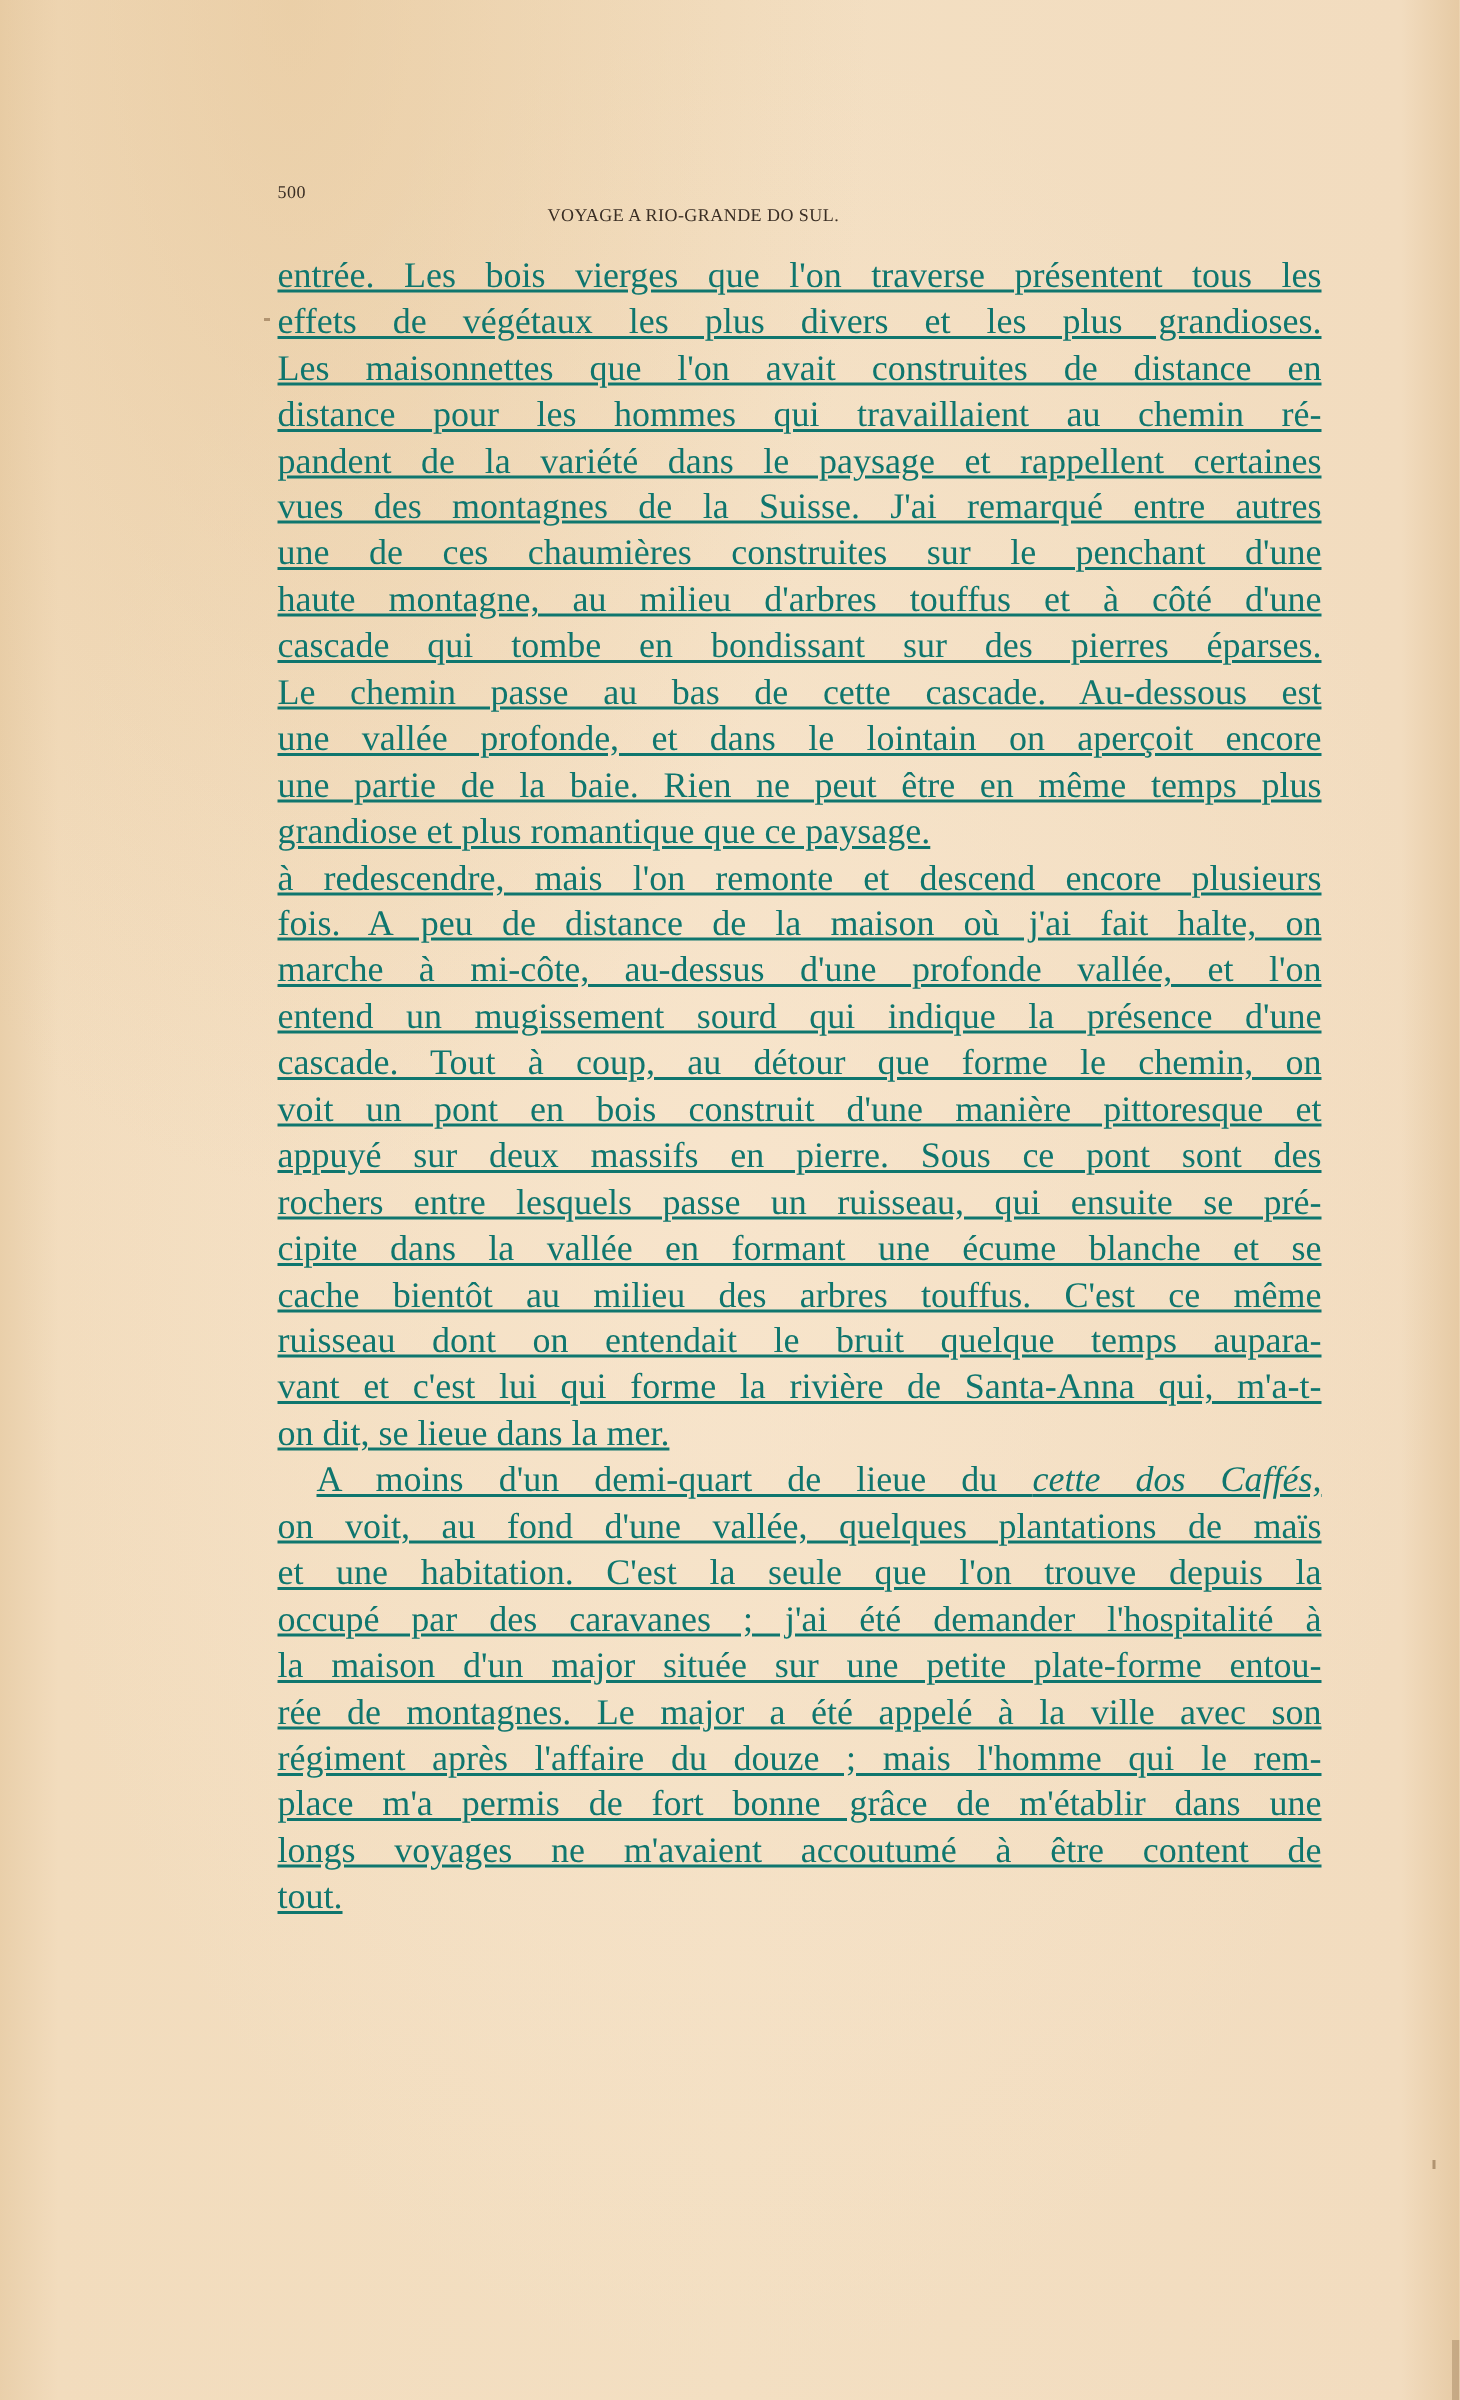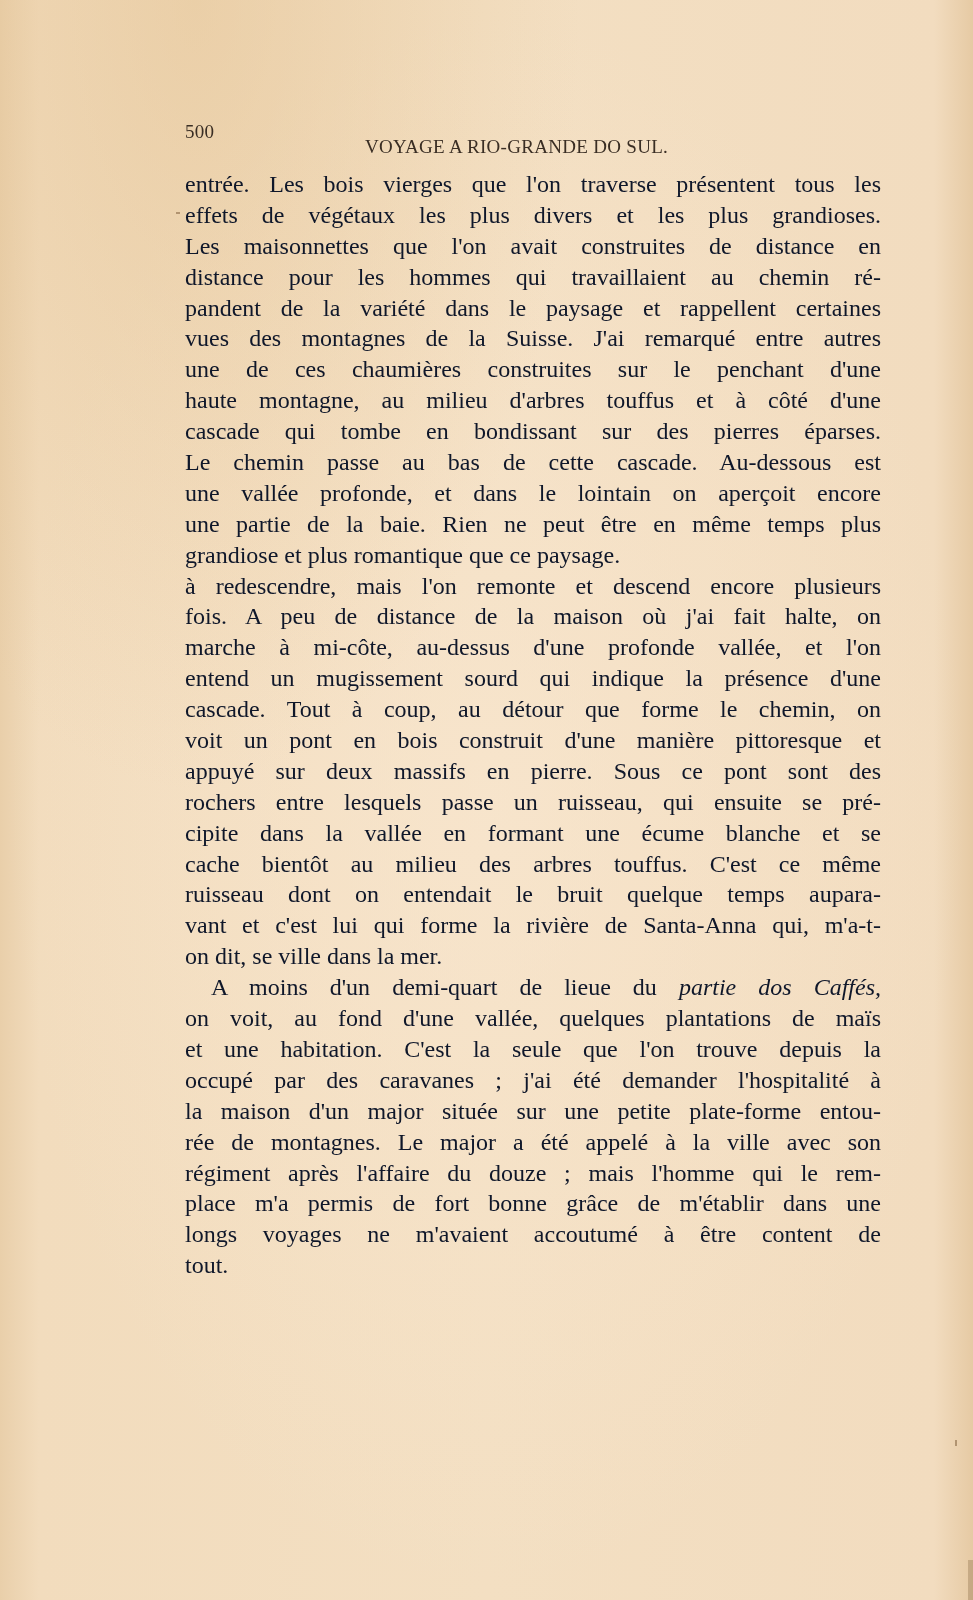--- a/index.html
+++ b/index.html
@@ -25,21 +25,21 @@
       width: 973px;
       height: 1600px;
     }
     .running-head {
       position: absolute;
       left: 185px;
       top: 121px;
       width: 535px;
       height: 26px;
       font-family: "Liberation Serif", "DejaVu Serif", serif;
-      font-size: 19px;
+      font-size: 12px;
       letter-spacing: 0.3px;
       color: #3a2e24;
     }
     .page-number {
       position: absolute;
       left: 0;
       top: 0;
     }
     .running-title {
       position: absolute;
@@ -48,21 +48,22 @@
       white-space: nowrap;
     }
     .body-text {
       position: absolute;
       left: 185px;
       top: 169px;
       width: 696px;
       font-family: "Liberation Serif", "DejaVu Serif", serif;
       font-size: 24px;
       line-height: 30.9px;
-      color: #0f172a;
+      color: #0f766e;
+      text-decoration: underline;
     }
     .line {
       display: block;
       height: 30.9px;
       white-space: nowrap;
       text-align: justify;
       text-align-last: justify;
       overflow: visible;
     }
     .line.last {
@@ -109,22 +110,22 @@
     <span class="line">marche à mi-côte, au-dessus d'une profonde vallée, et l'on</span>
     <span class="line">entend un mugissement sourd qui indique la présence d'une</span>
     <span class="line">cascade. Tout à coup, au détour que forme le chemin, on</span>
     <span class="line">voit un pont en bois construit d'une manière pittoresque et</span>
     <span class="line">appuyé sur deux massifs en pierre. Sous ce pont sont des</span>
     <span class="line">rochers entre lesquels passe un ruisseau, qui ensuite se pré-</span>
     <span class="line">cipite dans la vallée en formant une écume blanche et se</span>
     <span class="line">cache bientôt au milieu des arbres touffus. C'est ce même</span>
     <span class="line">ruisseau dont on entendait le bruit quelque temps aupara-</span>
     <span class="line">vant et c'est lui qui forme la rivière de Santa-Anna qui, m'a-t-</span>
-    <span class="line last">on dit, se ville dans la mer.</span>
-    <span class="line indent"><span>A moins d'un demi-quart de lieue du </span><i>partie dos Caffés,</i></span>
+    <span class="line last">on dit, se lieue dans la mer.</span>
+    <span class="line indent"><span>A moins d'un demi-quart de lieue du </span><i>cette dos Caffés,</i></span>
     <span class="line">on voit, au fond d'une vallée, quelques plantations de maïs</span>
     <span class="line">et une habitation. C'est la seule que l'on trouve depuis la</span>
     <span class="line">occupé par des caravanes ; j'ai été demander l'hospitalité à</span>
     <span class="line">la maison d'un major située sur une petite plate-forme entou-</span>
     <span class="line">rée de montagnes. Le major a été appelé à la ville avec son</span>
     <span class="line">régiment après l'affaire du douze ; mais l'homme qui le rem-</span>
     <span class="line">place m'a permis de fort bonne grâce de m'établir dans une</span>
     <span class="line">longs voyages ne m'avaient accoutumé à être content de</span>
     <span class="line last">tout.</span>
   </div>

